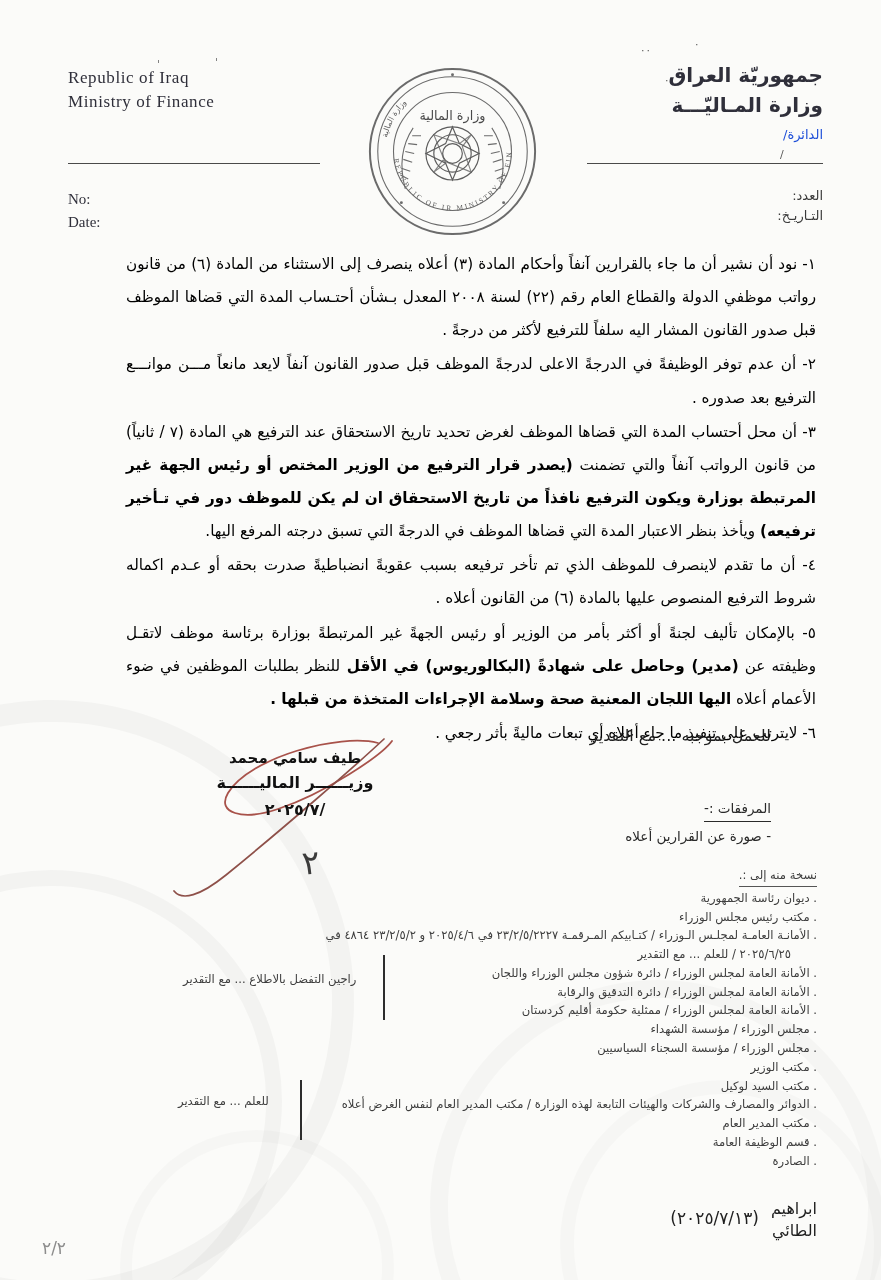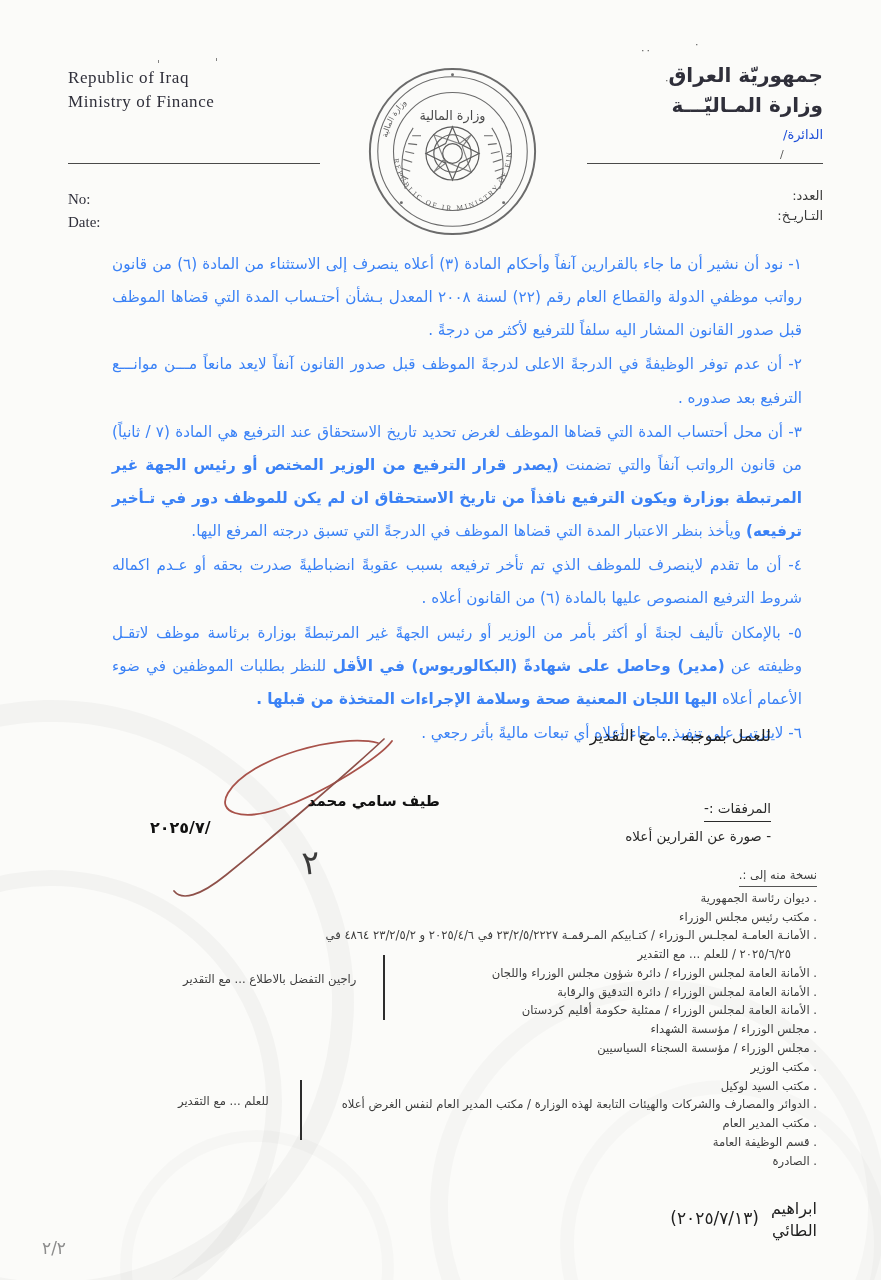--- a/index.html
+++ b/index.html
@@ -101,28 +101,28 @@
     left: 364px;
     top: 63px;
     width: 177px;
     height: 177px;
   }
   .emblem svg { display: block; }
 
   
   .body {
     position: absolute;
-    left: 112px;
+    left: 126px;
     top: 248px;
     width: 690px;
     direction: rtl;
     text-align: justify;
     font-size: 15.2px;
     line-height: 2.18;
-    color: #3b82f6;
+    color: #000000;
   }
   .body p {
     margin: 0 0 1px 0;
     text-align: justify;
     text-align-last: right;
   }
   .body b { font-weight: 700; }
 
   .closing {
     position: absolute;
@@ -151,22 +151,23 @@
     border-bottom: 1px solid #2a2a2a;
     padding-bottom: 1px;
     margin-bottom: 2px;
     margin-top: 28px;
   }
 
   
   .sig {
     position: absolute;
     left: 150px;
-    top: 792px;
+    top: 749px;
     width: 290px;
+    text-align: center;
     direction: rtl;
     color: #111;
   }
   .sig .name {
     font-size: 15px;
     font-weight: 700;
     letter-spacing: 0.5px;
   }
   .sig .title {
     font-size: 16px;
@@ -371,20 +372,21 @@
     <div>- صورة عن القرارين أعلاه</div>
   </div>
 
   <svg class="sig-mark" viewBox="0 0 300 170">
     <path d="M248,8 C210,-2 120,22 98,58 C86,78 112,86 148,74 C196,58 252,20 262,6" fill="none" stroke="#a8524a" stroke-width="1.8" stroke-linecap="round"></path>
     <path d="M254,4 C222,34 150,96 96,140 C70,161 52,166 44,156" fill="none" stroke="#8e5049" stroke-width="1.7" stroke-linecap="round"></path>
   </svg>
 
   <div class="sig">
     <div class="name">طيف سامي محمد</div>
+    <div class="title">وزيــــــر الماليــــــة</div>
     <div class="date">٢٠٢٥/٧/</div>
   </div>
   <div class="hand-num">٢</div>
 
   <div class="dist">
     <div><span class="dtitle">نسخة منه إلى :.</span></div>
     <div class="row">. ديوان رئاسة الجمهورية</div>
     <div class="row">. مكتب رئيس مجلس الوزراء</div>
     <div class="row">. الأمانـة العامـة لمجلـس الـوزراء / كتـابيكم المـرقمـة ٢٣/٢/٥/٢٢٢٧ في ٢٠٢٥/٤/٦ و ٢٣/٢/٥/٢ ٤٨٦٤ في</div>
     <div class="sub">٢٠٢٥/٦/٢٥ / للعلم ... مع التقدير</div>

